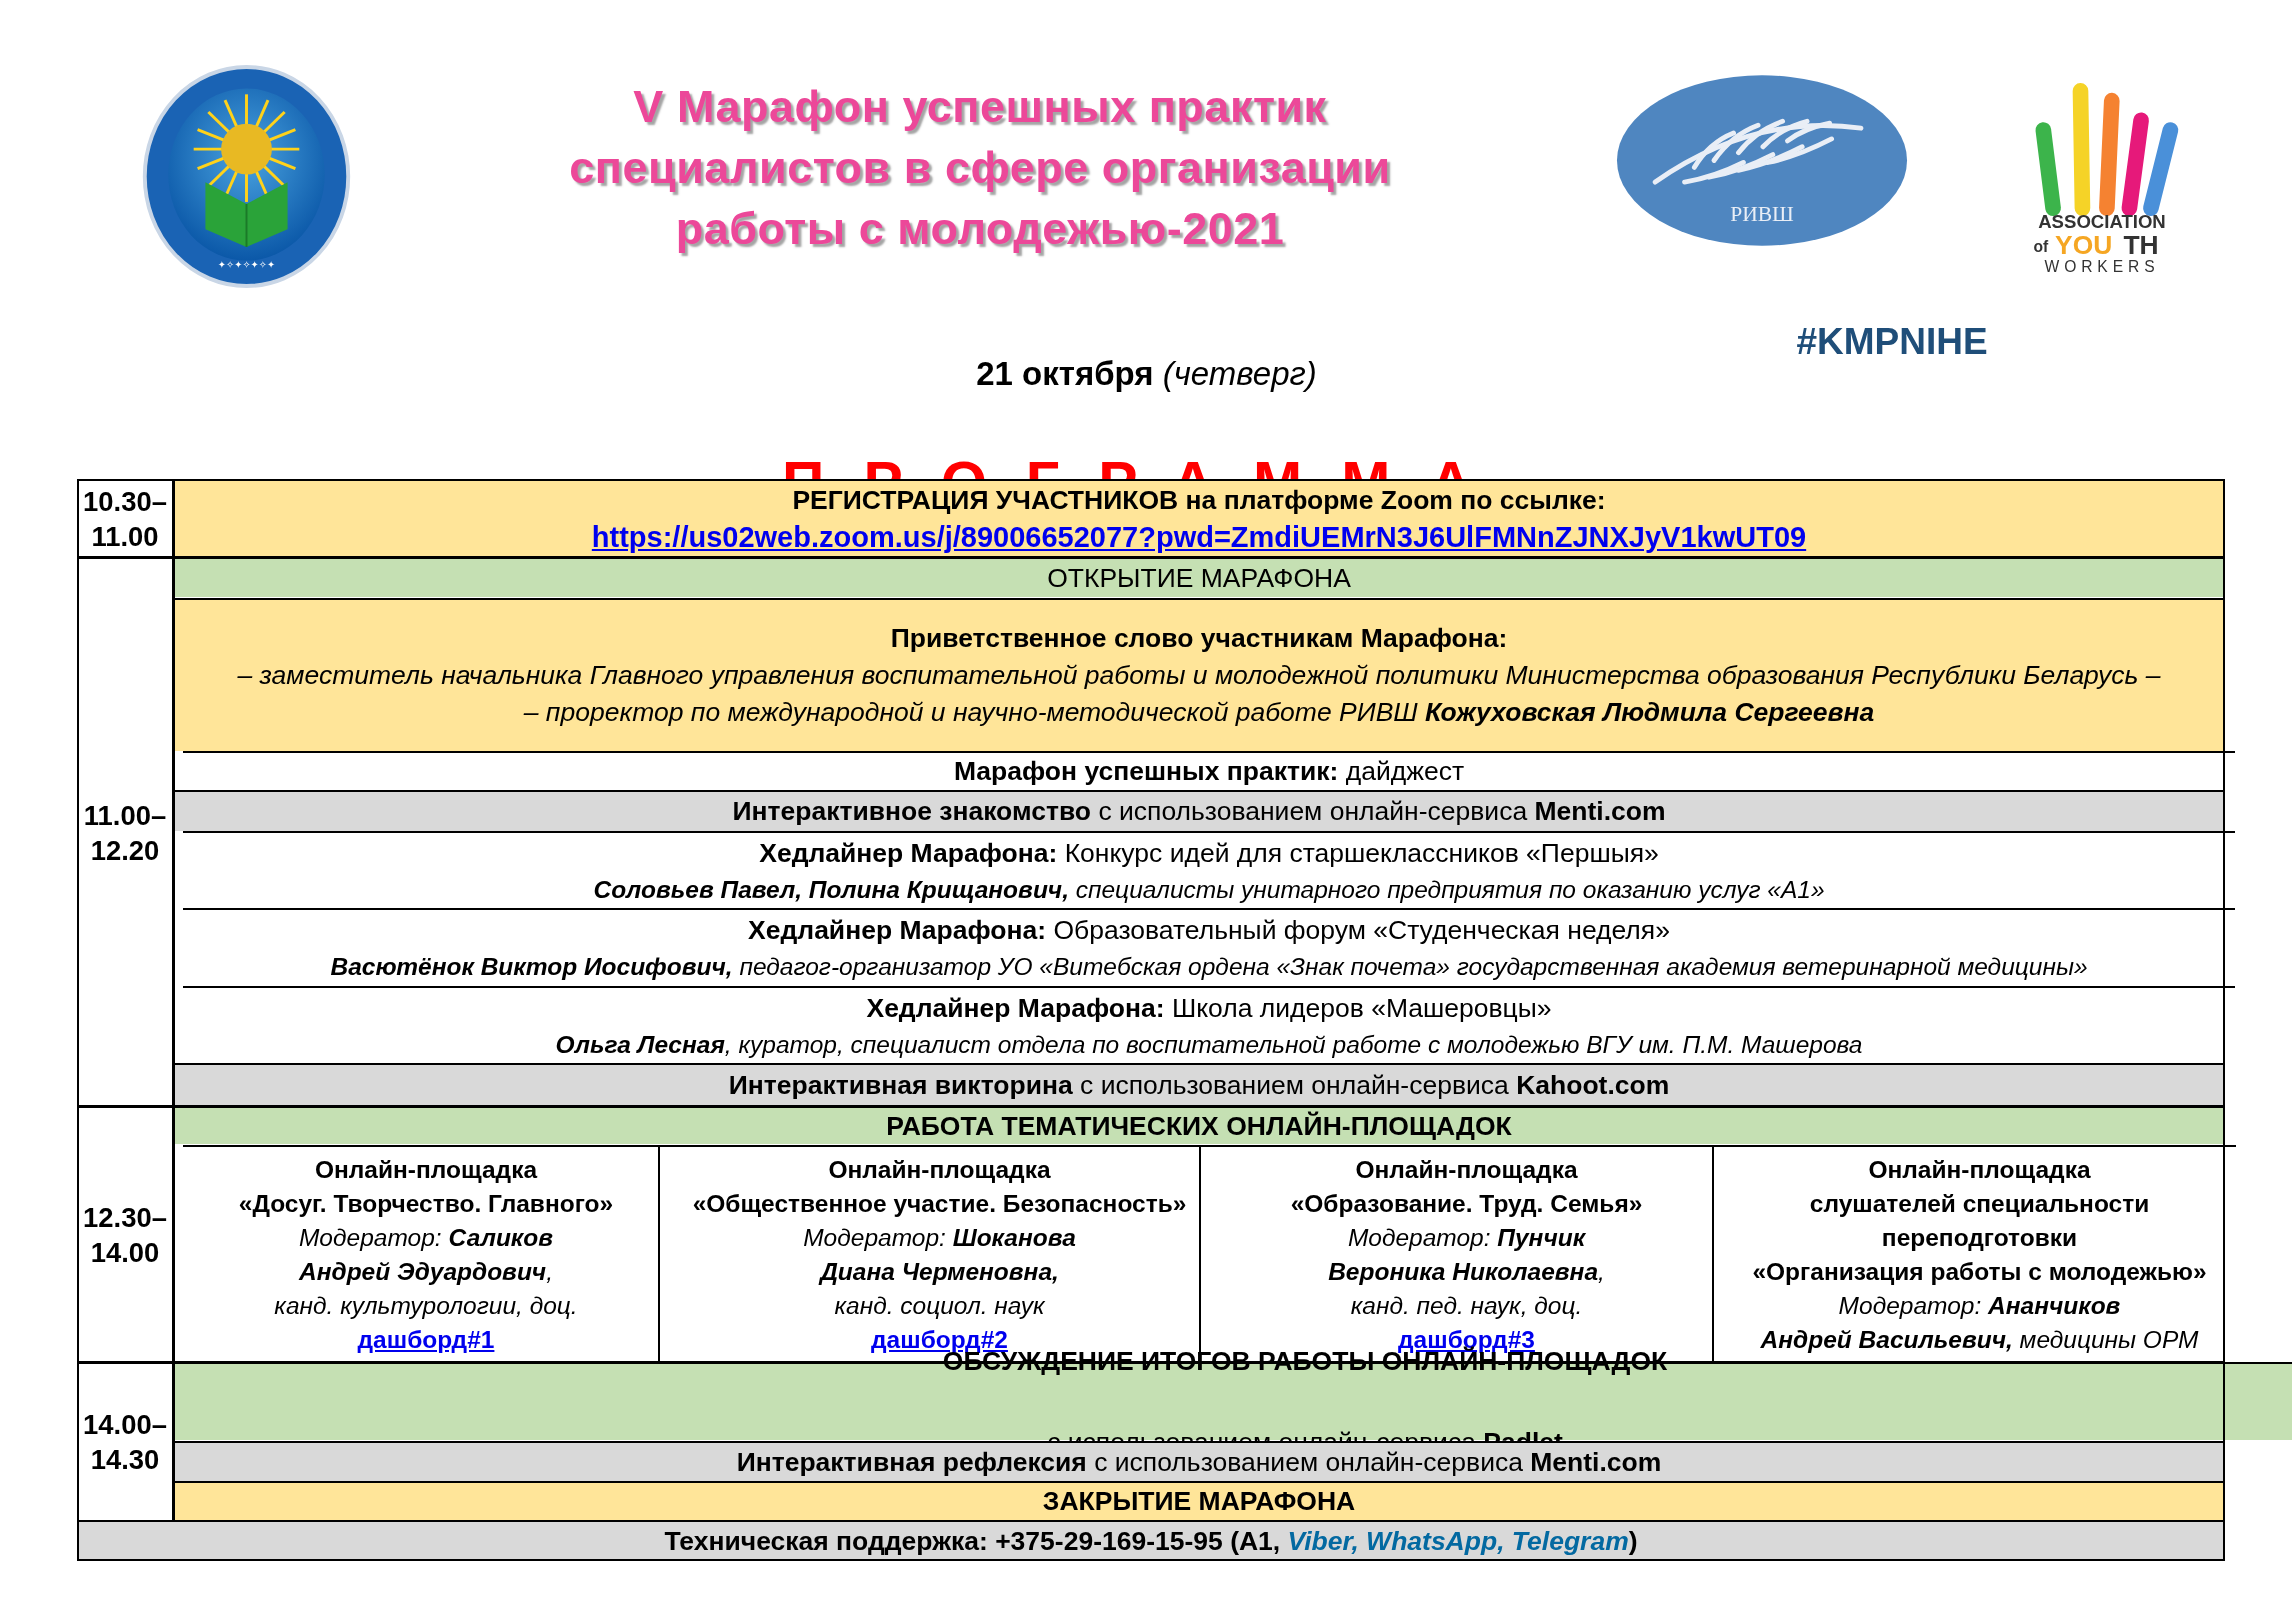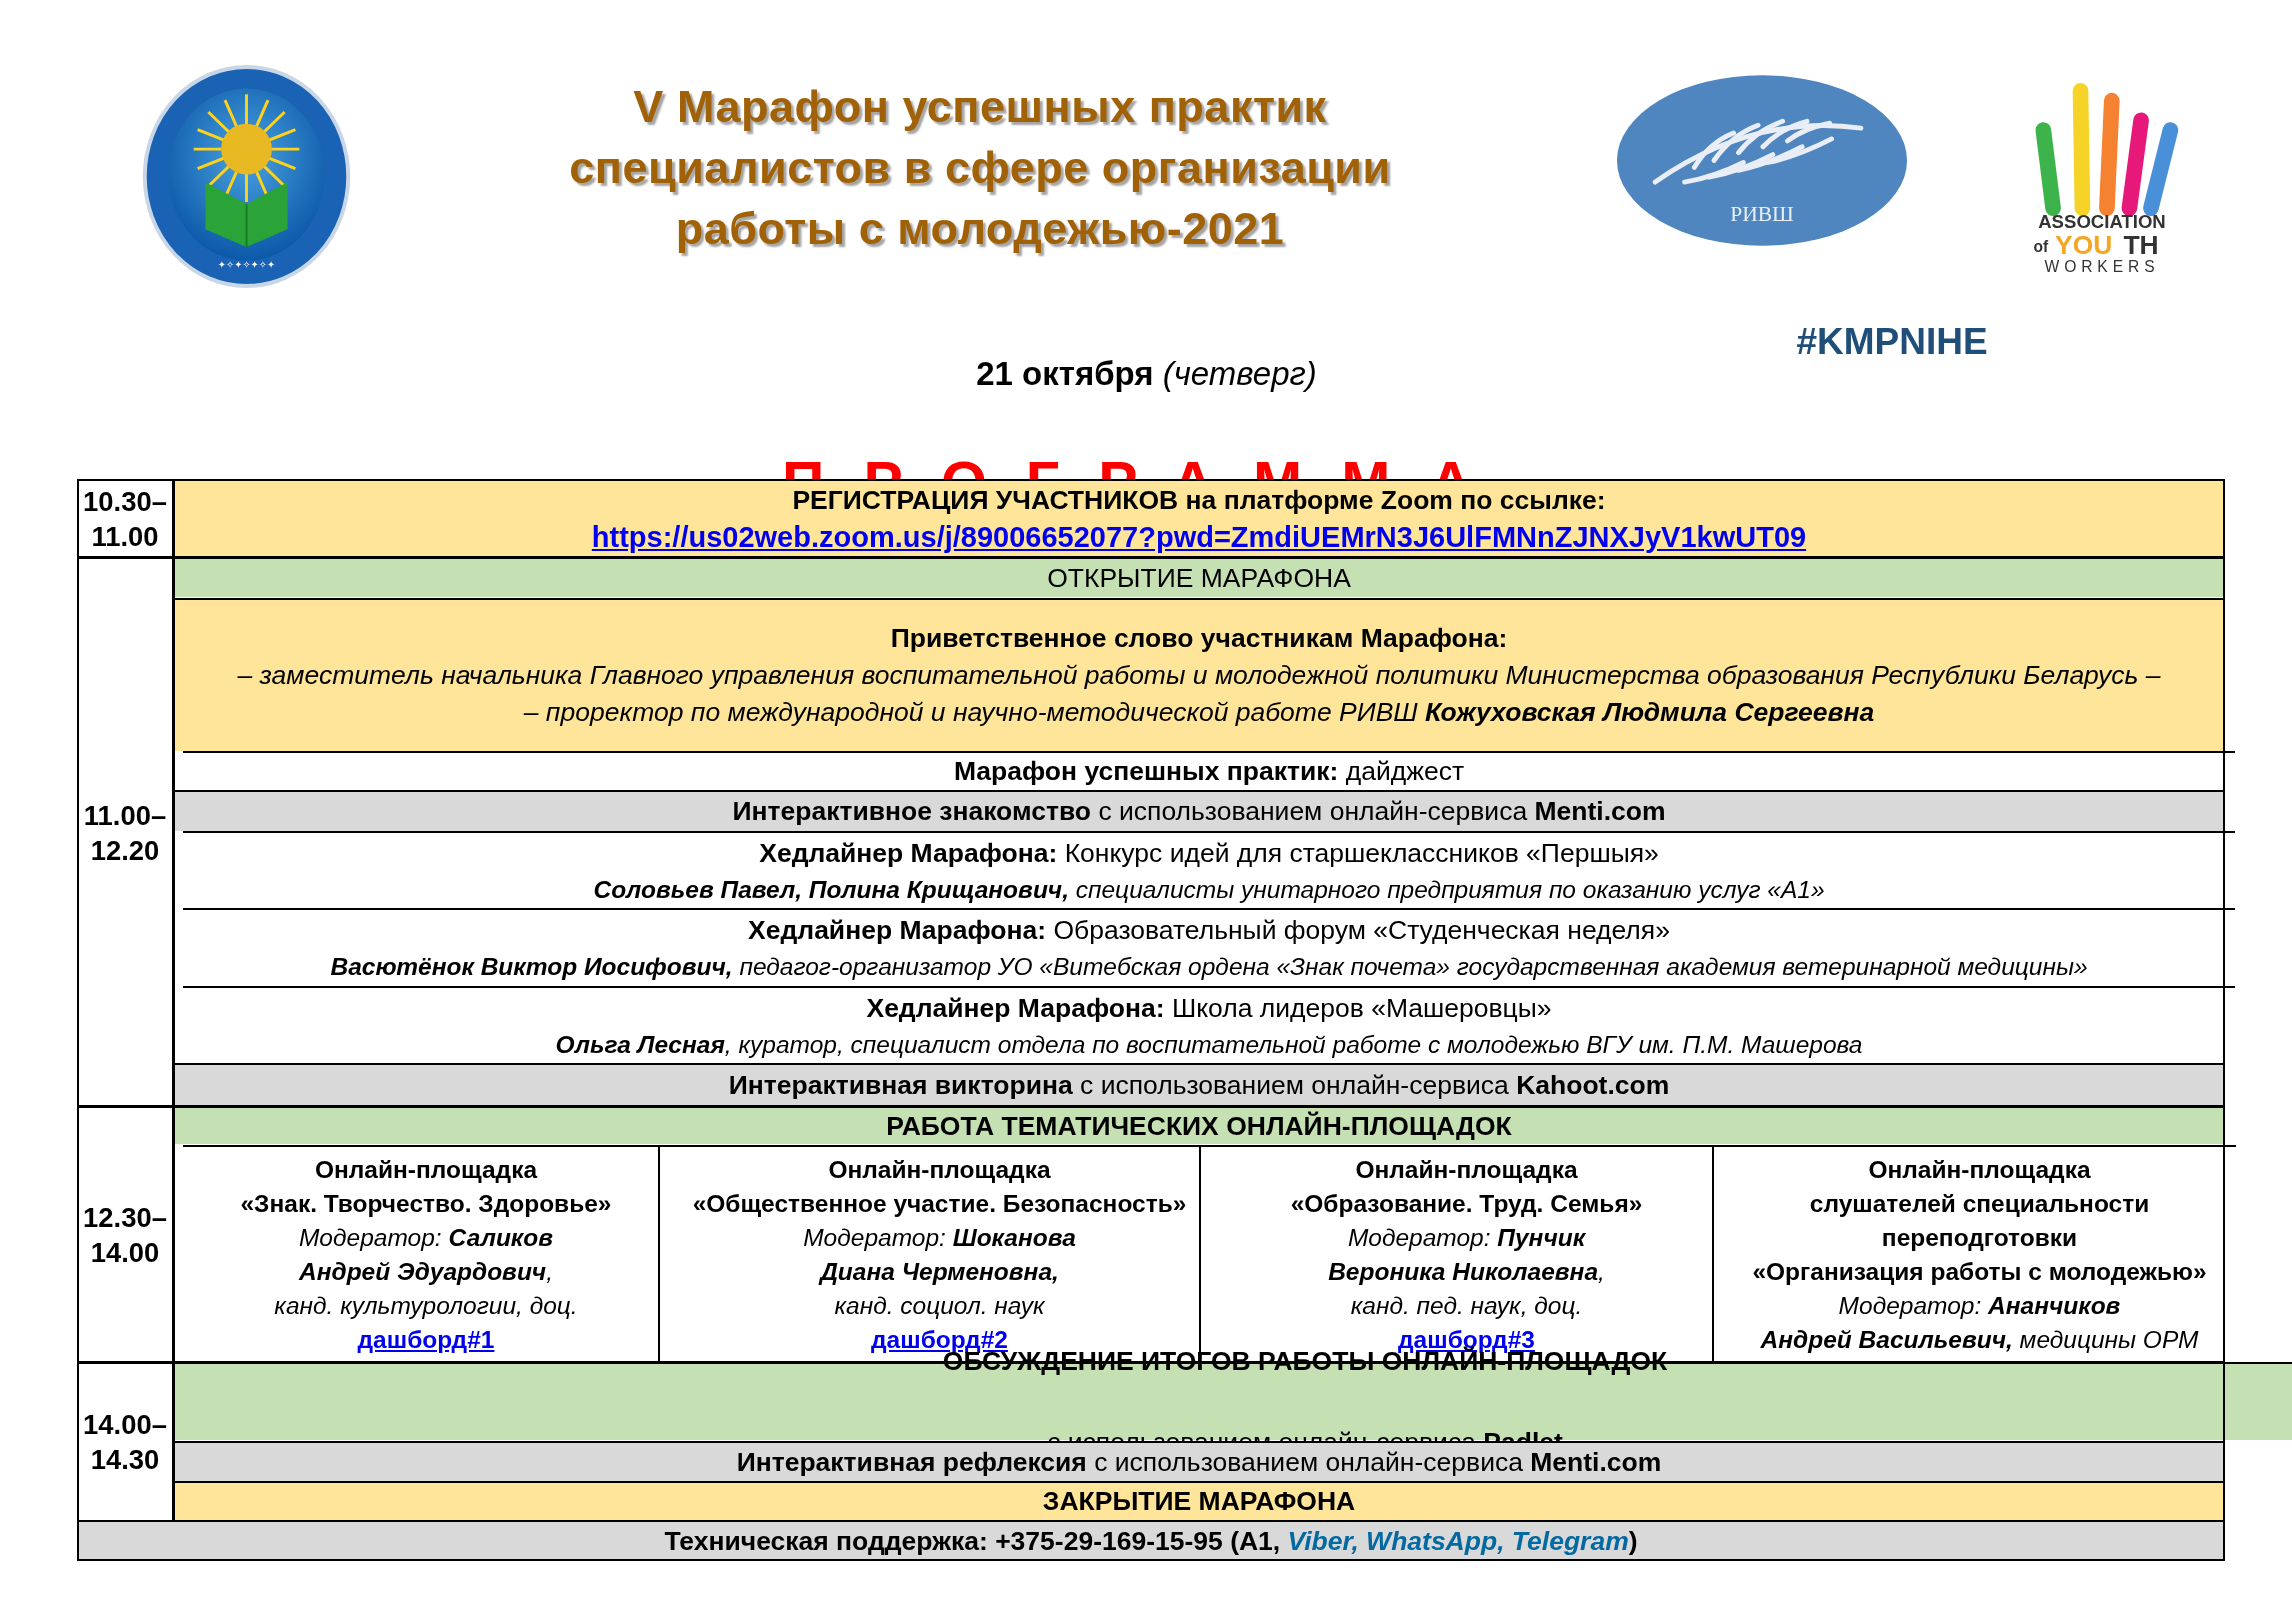--- a/index.html
+++ b/index.html
@@ -3,21 +3,21 @@
 <meta charset="utf-8">
 <style>
   html, body { margin:0; padding:0; background:#ffffff; }
   body { width:2293px; height:1621px; position:relative; overflow:hidden;
          font-family:"Liberation Sans", sans-serif; color:#000; }
   .abs { position:absolute; }
 
   
   .title { left:431px; top:76px; width:1098px; text-align:center;
            font-family:"Liberation Sans", sans-serif; font-weight:bold;
-           font-size:45px; line-height:61px; color:#a16207;
+           font-size:45px; line-height:61px; color:#ec4899;
            text-shadow:2.9px 2.9px 2px rgba(90,90,90,0.55); letter-spacing:0.5px; }
   .date { left:686px; top:349px; width:921px; text-align:center; font-size:33px; line-height:49px; }
   .date b { font-weight:bold; }
   .date i { font-style:italic; font-weight:normal; }
   .programma { left:686px; top:449px; width:921px; text-align:center;
                font-size:59px; line-height:69px; font-weight:bold; color:#ff0000; letter-spacing:39px; }
   .hashtag { left:1745px; top:321px; width:294px; text-align:center; font-size:37px;
              font-weight:bold; color:#1f4e79; font-family:"Liberation Sans Narrow","Liberation Sans", sans-serif; }
 
   
@@ -210,21 +210,21 @@
       <span class="b">Интерактивная викторина</span><span> с использованием онлайн-сервиса </span><span class="b">Kahoot.com</span>
     </div>
   </div>
 
   <div class="cell green cond b" style="left:96px;top:627px;width:2052px;height:38px;">
     <span>РАБОТА ТЕМАТИЧЕСКИХ ОНЛАЙН-ПЛОЩАДОК</span>
   </div>
 
   <div class="cell white plat" style="left:96px;top:666px;width:486px;height:218px;">
     <div class="b cond">Онлайн-площадка</div>
-    <div class="b cond">«Знак. Творчество. Здоровье»</div>
+    <div class="b cond">«Досуг. Творчество. Главного»</div>
     <div><span class="i">Модератор: </span><span class="b i">Саликов</span></div>
     <div><span class="b i">Андрей Эдуардович</span><span class="i">,</span></div>
     <div class="i">канд. культурологии, доц.</div>
     <a class="link" href="#">дашборд#1</a>
   </div>
 
   <div class="cell white plat" style="left:582px;top:666px;width:541px;height:218px;">
     <div class="b cond">Онлайн-площадка</div>
     <div class="b cond">«Общественное участие. Безопасность»</div>
     <div><span class="i">Модератор: </span><span class="b i">Шоканова</span></div>

